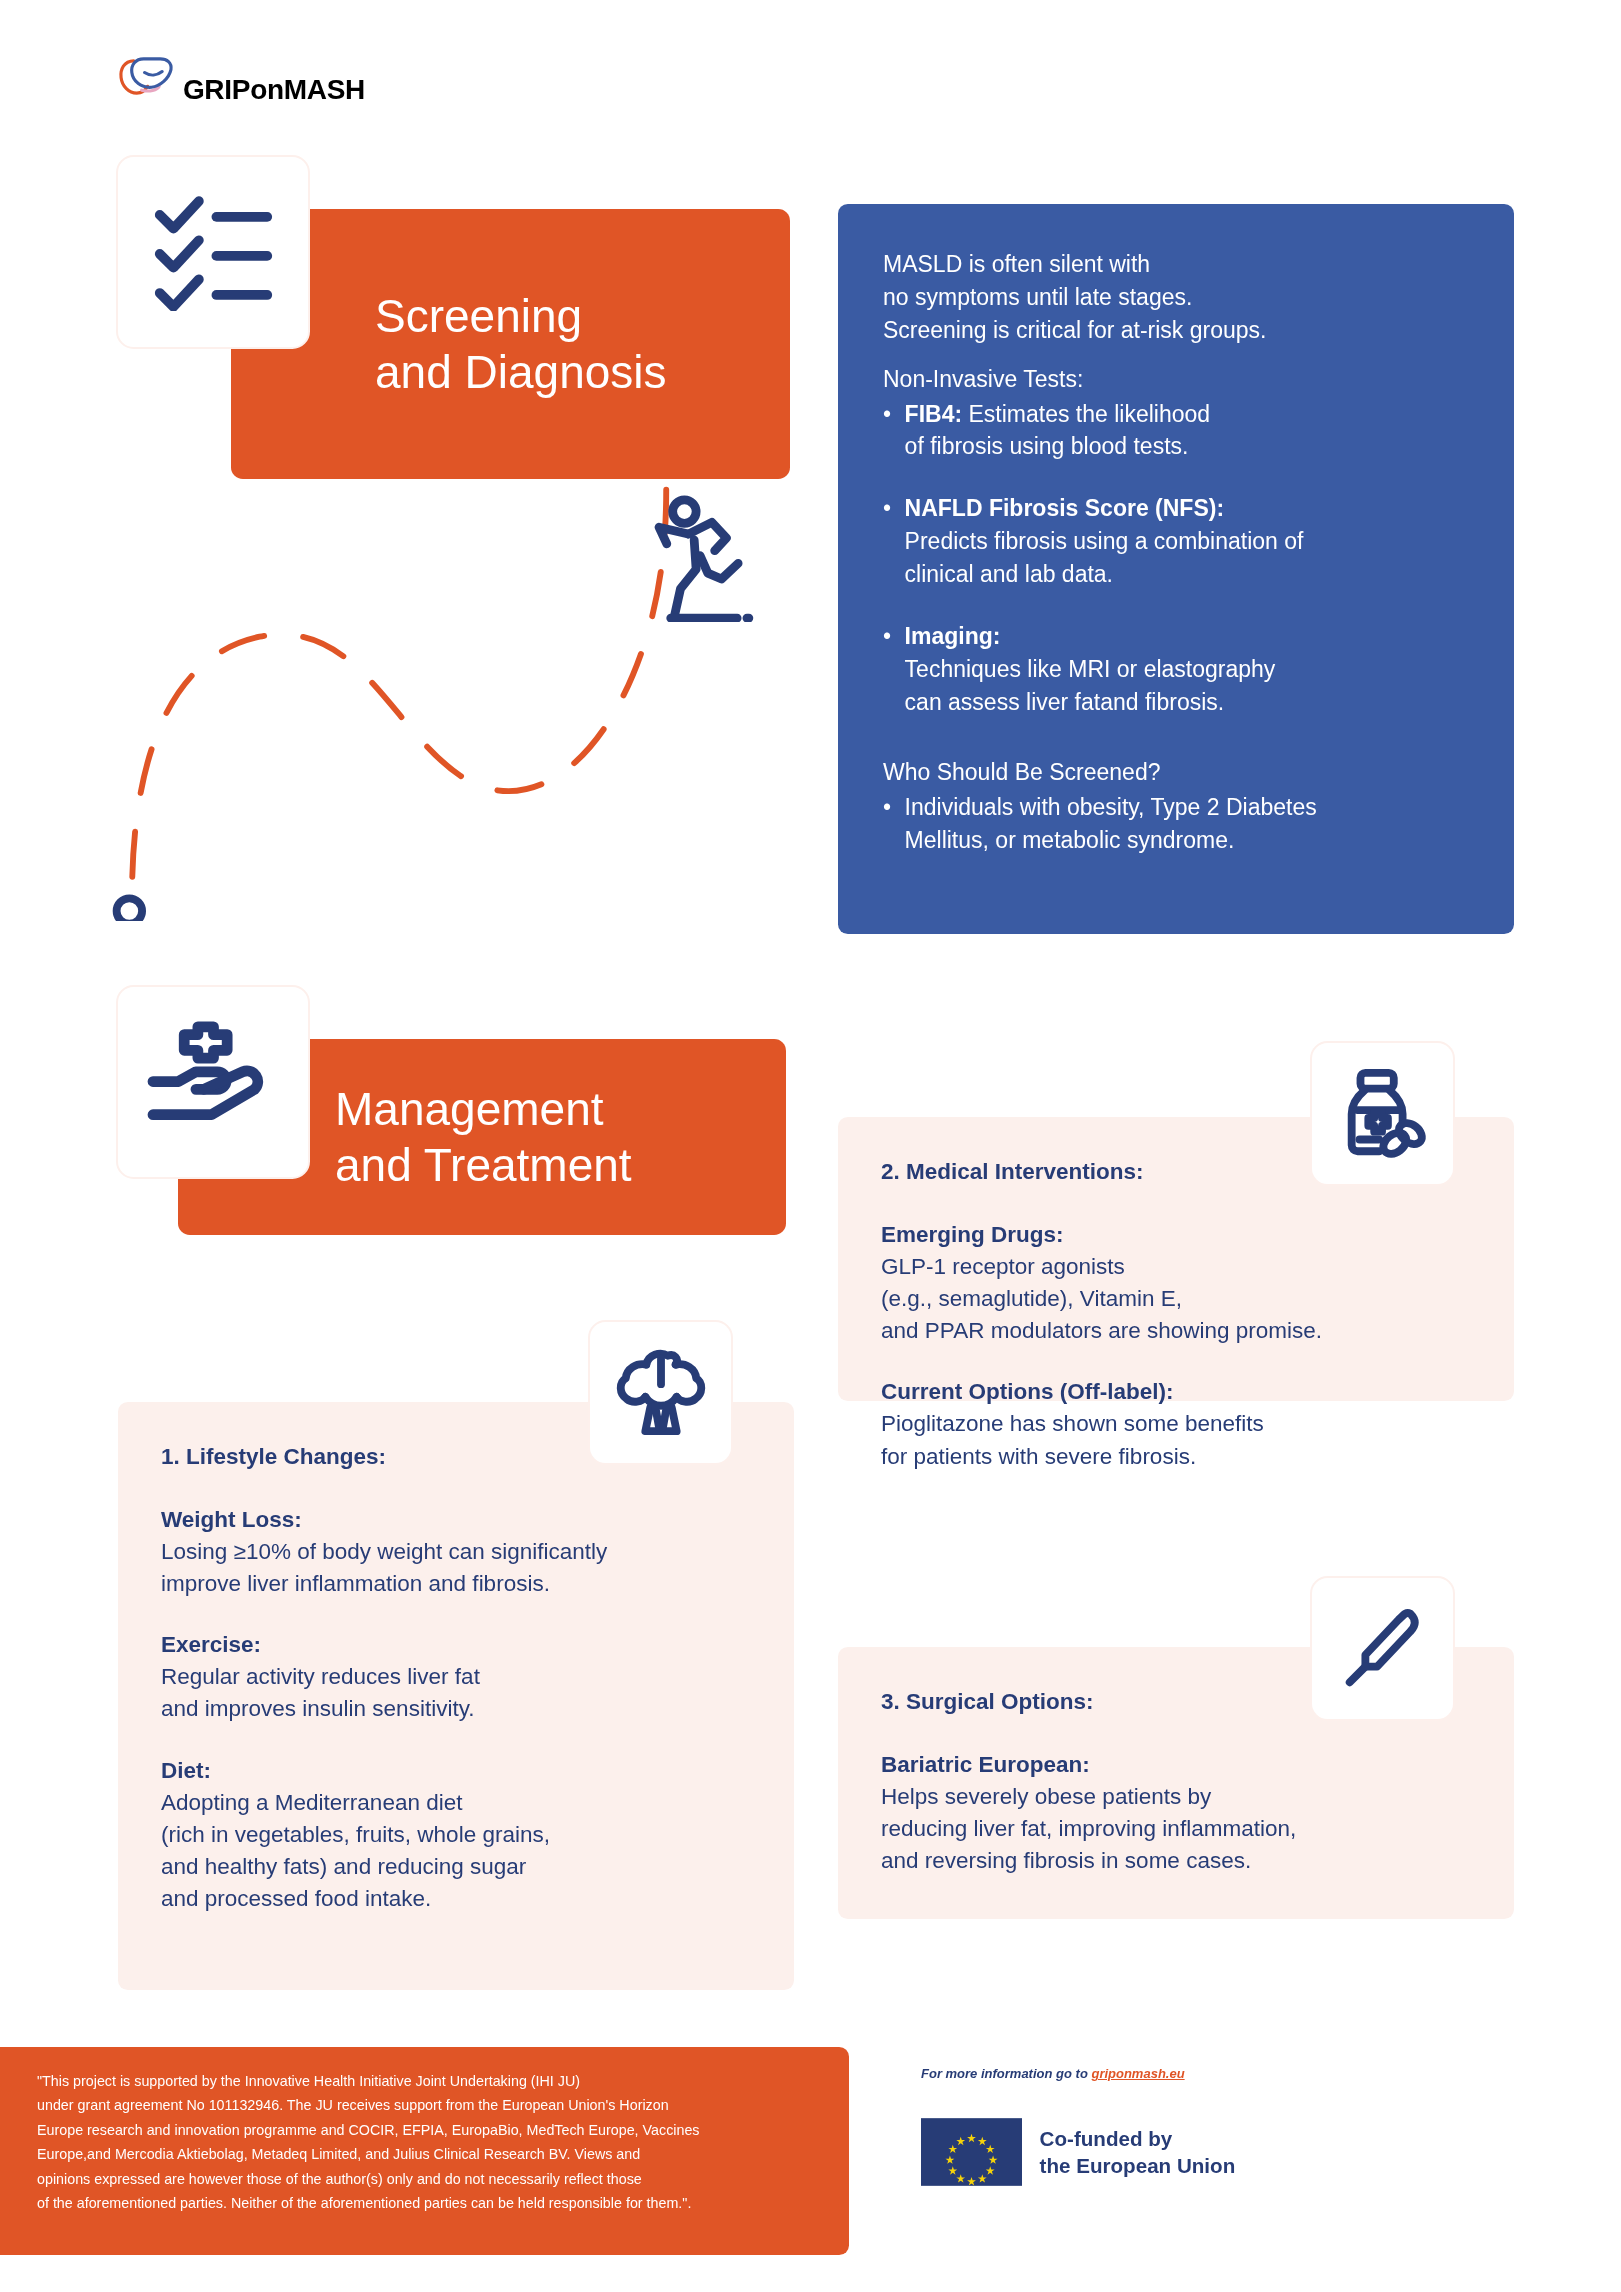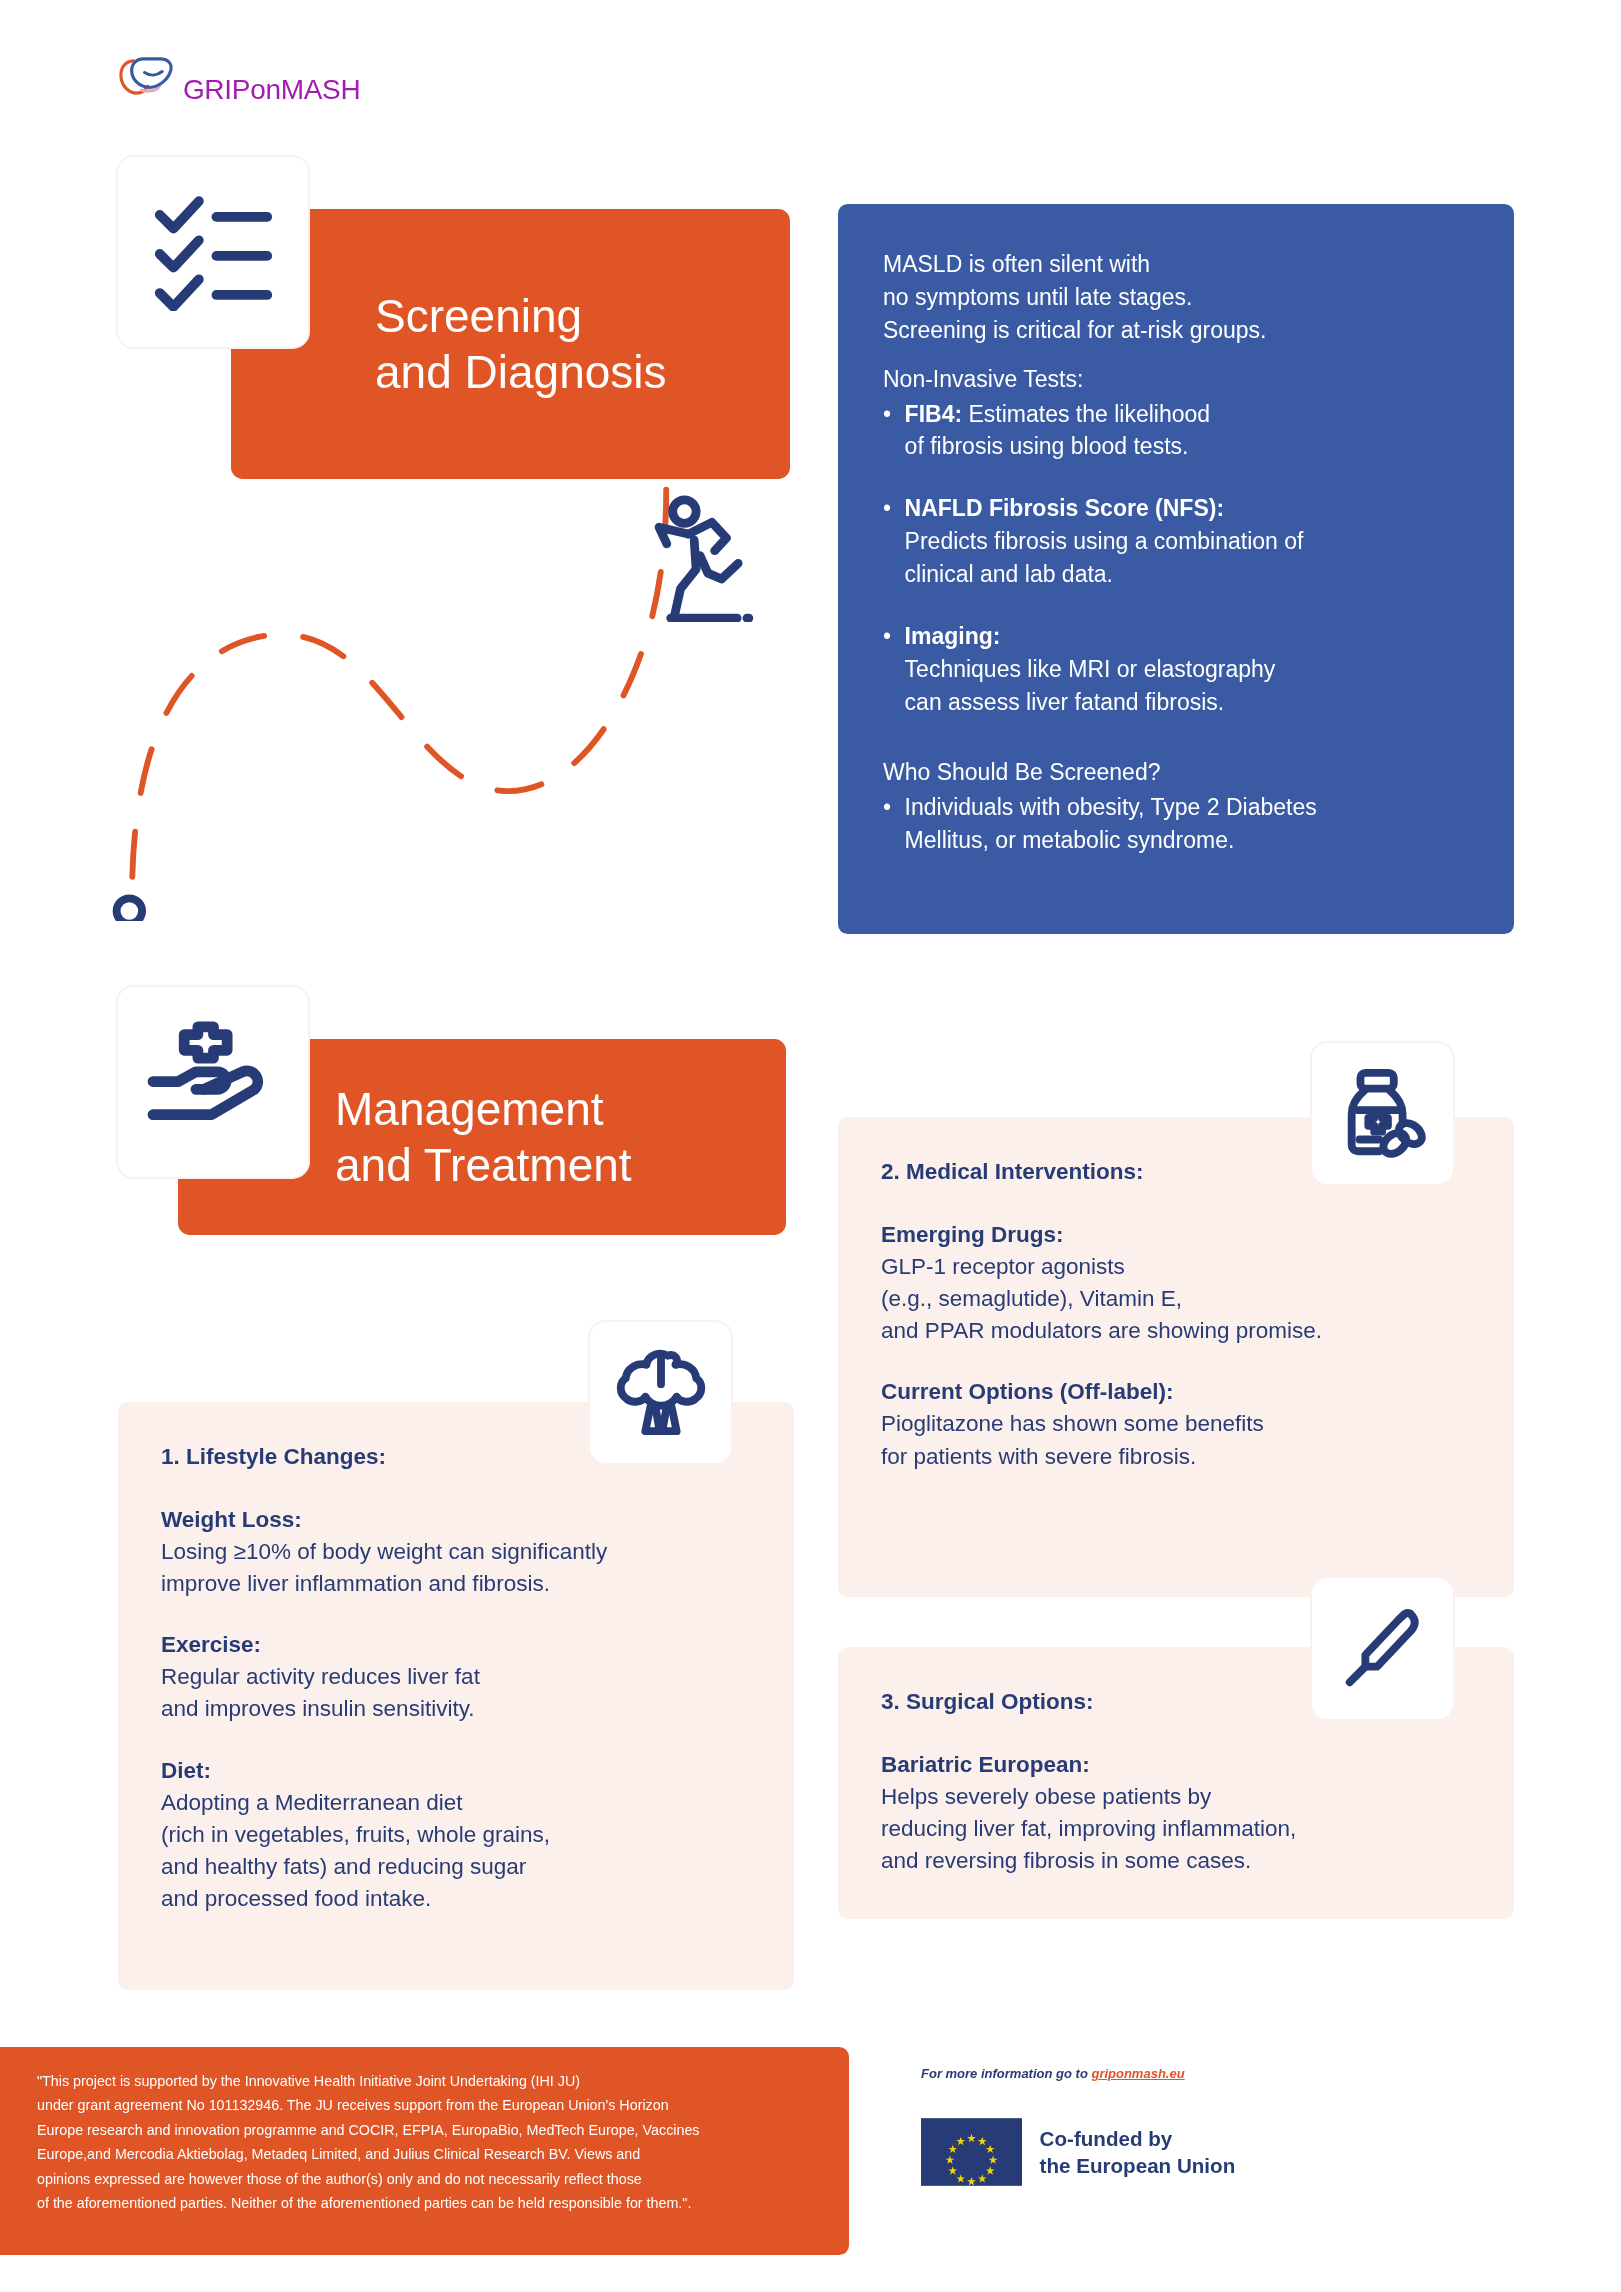--- a/index.html
+++ b/index.html
@@ -21,22 +21,22 @@
   .logo-wrap {
     position: absolute;
     left: 116px; top: 45px;
     display: flex;
     align-items: center;
     gap: 5.9px;
   }
   .logo-mark { width: 61px; height: 45px; display: block; }
   .logo-text {
     font-size: 28px;
-    font-weight: normal;
-    color: #a21caf;
+    font-weight: bold;
+    color: #000000;
     letter-spacing: -0.3px;
     white-space: nowrap;
     margin-top: 29px;
   }
 
   
   .sec-banner {
     position: absolute;
     background: #e05526;
     border-radius: 11.8px;
@@ -289,21 +289,21 @@
   <div class="icon-tile" style="left:116px; top:985px; width:194px; height:194px;">
     <svg width="133" height="123" viewBox="0 0 136 126">
       <g fill="none" stroke="#273c76" stroke-width="11" stroke-linecap="round" stroke-linejoin="round">
         <path d="M38 14 h14 v-8 h16 v8 h14 v16 h-14 v8 h-16 v-8 h-14 z"></path>
         <path d="M6 62 h26 l18 -10 h22 a9 9 0 0 1 0 18 h-22"></path>
         <path d="M6 96 h60 l44 -26 a11 11 0 0 0 -12 -18 L58 70"></path>
       </g>
     </svg>
   </div>
 
-  <div class="pink-card" style="left:838px; top:1117px; width:676px; height:480px;">
+  <div class="pink-card" style="left:838px; top:1117px; width:676px; height:284px;">
     <div class="pc-head">2. Medical Interventions:</div>
     <div class="pc-block">
       <div class="pc-term">Emerging Drugs:</div>
       <div class="pc-desc">GLP-1 receptor agonists
 (e.g., semaglutide), Vitamin E,
 and PPAR modulators are showing promise.</div>
     </div>
     <div class="pc-block">
       <div class="pc-term">Current Options (Off-label):</div>
       <div class="pc-desc">Pioglitazone has shown some benefits

